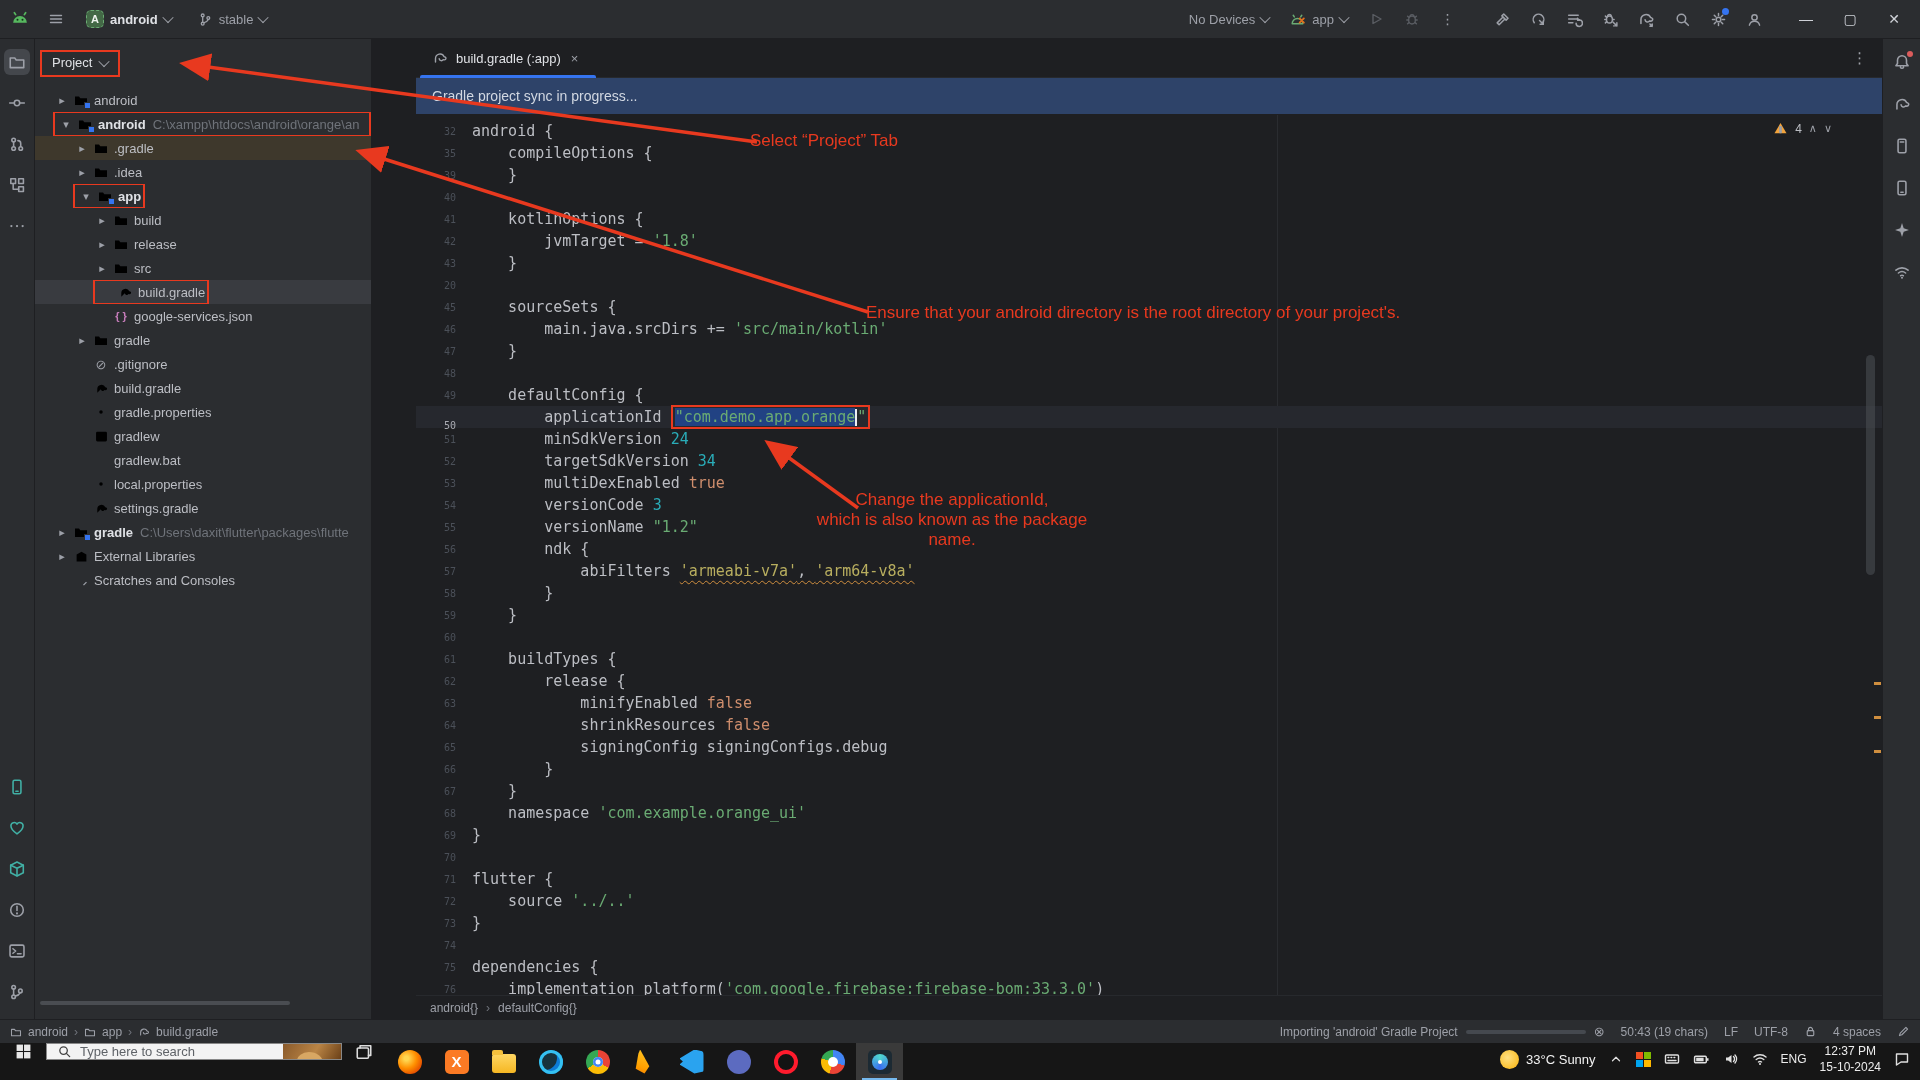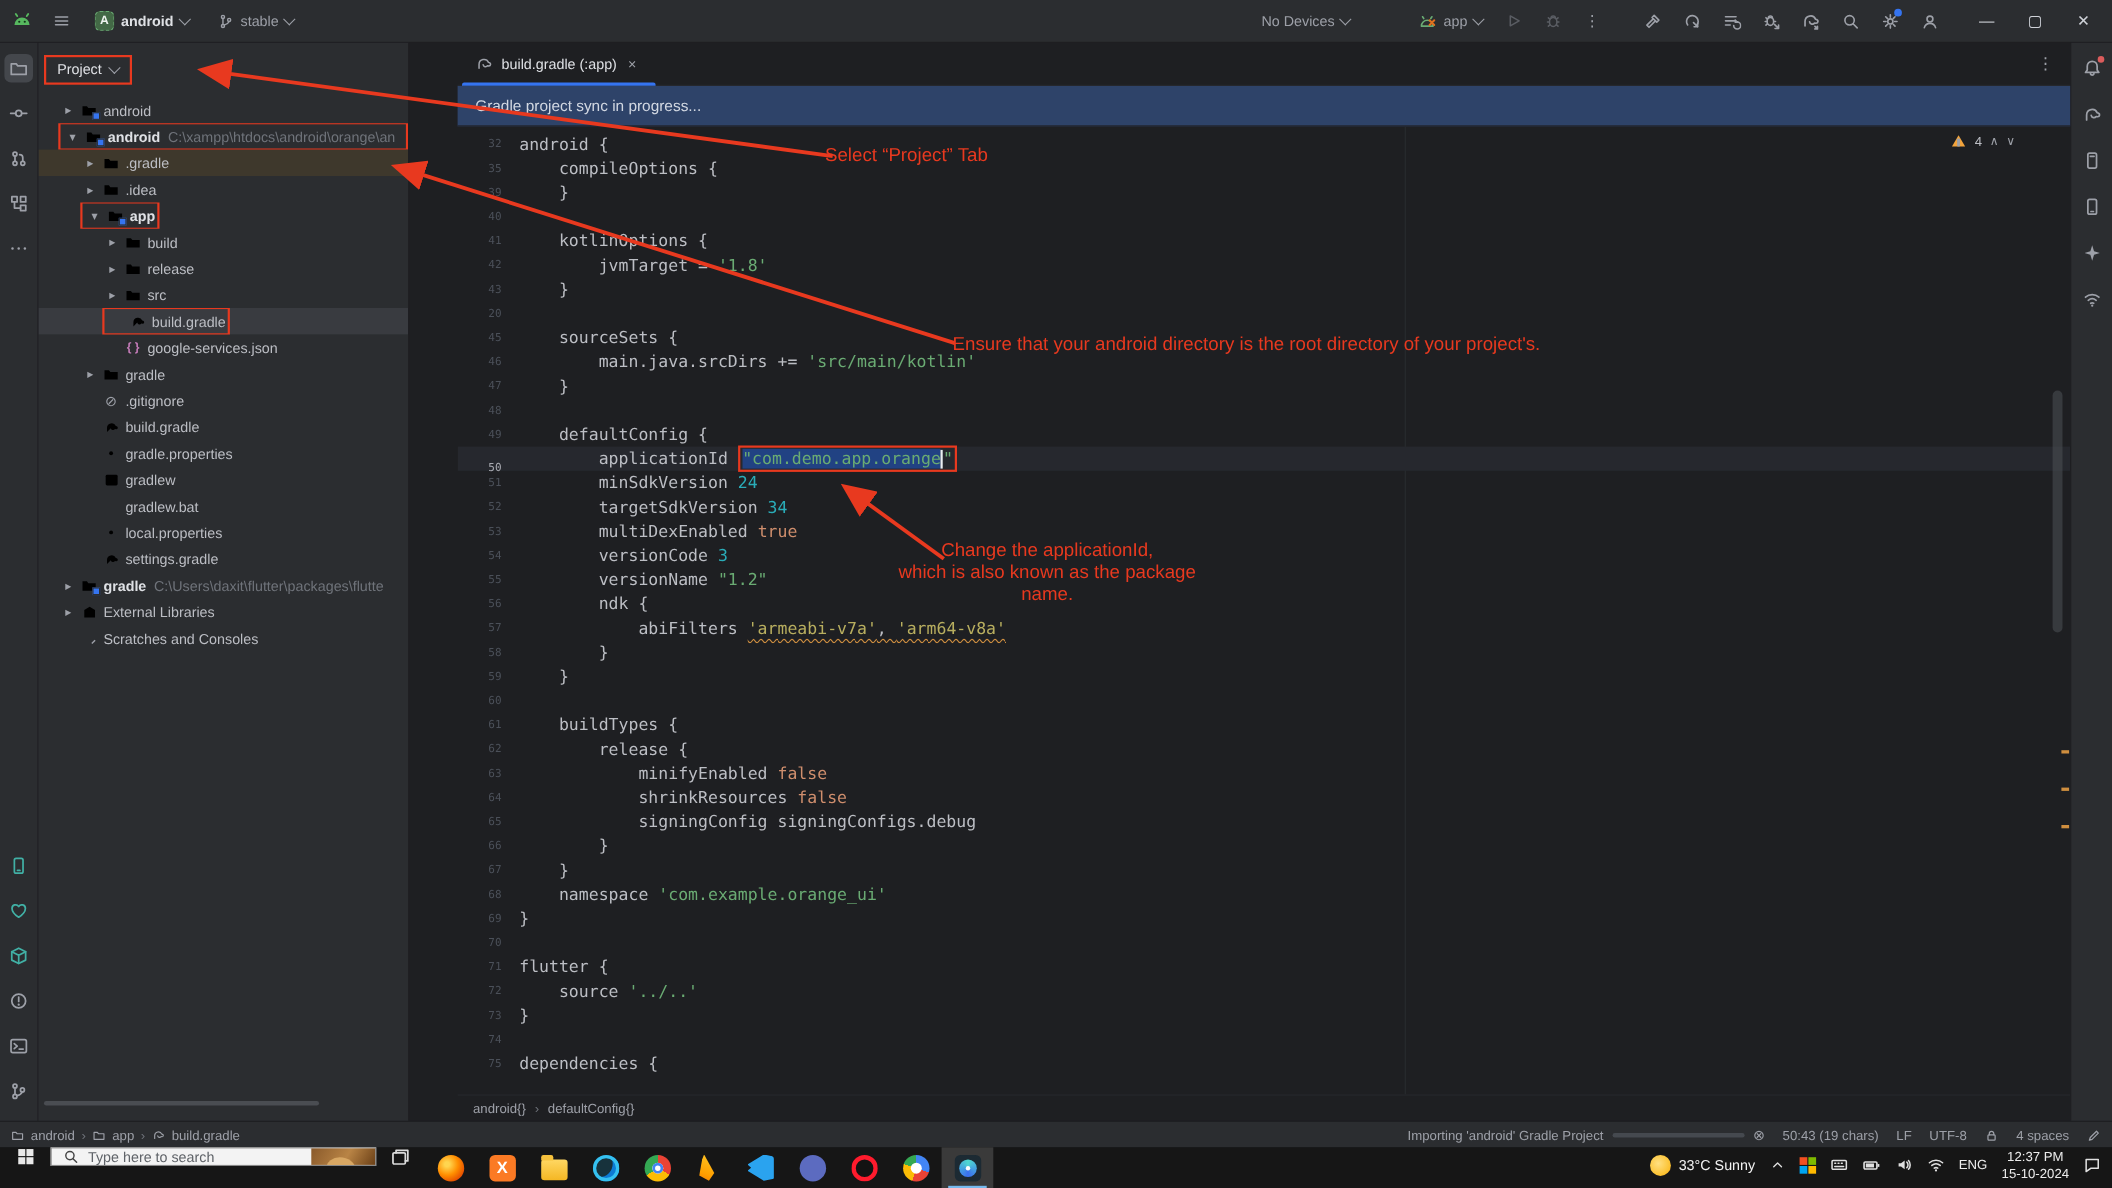--- a/index.html
+++ b/index.html
@@ -3,21 +3,21 @@
 <meta charset="utf-8">
 <style>
   *{margin:0;padding:0;box-sizing:border-box;}
   html,body{background:#000;}
   #window{position:relative;width:1920px;height:1080px;background:#1e1f22;font-family:"Liberation Sans",sans-serif;color:#bcbec4;overflow:hidden;-webkit-font-smoothing:antialiased;}
   svg{display:block;}
   .ic{display:inline-flex;align-items:center;justify-content:center;}
   .ic svg{stroke:#9da0a8;fill:none;stroke-width:1.4;stroke-linecap:round;stroke-linejoin:round;}
   
   #header{position:absolute;left:0;top:0;width:1920px;height:39px;background:#2b2d30;border-bottom:1px solid #1e1f22;display:flex;align-items:center;}
-  .hbtn{display:flex;align-items:center;gap:6px;padding:4px 8px;border-radius:6px;font-size:13px;color:#dfe1e5;margin-left:42px;}
+  .hbtn{display:flex;align-items:center;gap:6px;padding:4px 8px;border-radius:6px;font-size:13px;color:#dfe1e5;}
   .chip{width:18px;height:18px;border-radius:5px;background:#436946;border:1px dashed #6aab73;color:#eef3ee;font-size:11px;font-weight:bold;display:flex;align-items:center;justify-content:center;}
   .dim{color:#9da0a8;}
   .chev{width:8px;height:8px;border-right:1.6px solid #9da0a8;border-bottom:1.6px solid #9da0a8;transform:rotate(45deg) translate(-1px,-1px);}
   #header-right{margin-left:auto;display:flex;align-items:center;gap:4px;padding-right:6px;}
   .toolic{width:32px;height:30px;border-radius:6px;display:flex;align-items:center;justify-content:center;position:relative;}
   .toolic.disabled svg{stroke:#5a5d63;}
   .bluedot{position:absolute;top:4px;right:5px;width:7px;height:7px;border-radius:50%;background:#3574f0;}
   .winbtn{width:40px;height:30px;display:flex;align-items:center;justify-content:center;color:#cfd2d8;font-size:14px;}
   
   #stripe-left{position:absolute;left:0;top:39px;width:35px;height:980px;background:#2b2d30;border-right:1px solid #1e1f22;display:flex;flex-direction:column;align-items:center;padding-top:10px;gap:15px;}
@@ -70,21 +70,21 @@
   #wrap-guide{position:absolute;left:861px;top:0;bottom:0;width:1px;background:#2a2c30;}
   #inspect-widget{position:absolute;right:48px;top:6px;display:flex;align-items:center;gap:7px;font-size:12px;color:#bcbec4;}
   #inspect-widget .chevs{color:#9da0a8;font-size:11px;letter-spacing:2px;}
   #vscroll-thumb{position:absolute;right:7px;top:240px;width:9px;height:220px;background:#4d5055;border-radius:5px;opacity:.55;}
   .stripe-mark{position:absolute;right:1px;width:7px;height:3px;background:#cf8e3f;}
   #breadcrumbs{height:24px;flex:0 0 24px;display:flex;align-items:center;gap:8px;padding-left:14px;font-size:12px;color:#9da0a8;border-top:1px solid #27292d;}
   .bc-sep{color:#6f737a;}
   
   #statusbar{position:absolute;left:0;top:1019px;width:1920px;height:24px;background:#2b2d30;border-top:1px solid #1e1f22;display:flex;align-items:center;font-size:12px;color:#9da0a8;padding:0 10px;}
   #sb-left{display:flex;align-items:center;gap:6px;}
-  #sb-right{margin-left:auto;display:flex;align-items:flex-end;gap:16px;}
+  #sb-right{margin-left:auto;display:flex;align-items:center;gap:16px;}
   #sb-progress{display:flex;align-items:center;gap:8px;}
   #sb-track{width:120px;height:4px;border-radius:2px;background:#45494f;overflow:hidden;}
   #sb-fill{height:100%;background:#3574f0;border-radius:2px;}
   .sb-x{color:#9da0a8;font-size:13px;}
   
   #taskbar{position:absolute;left:0;top:1043px;width:1920px;height:37px;background:#161616;display:flex;align-items:flex-start;color:#e8e8e8;}
   #start{width:46px;display:flex;align-items:center;justify-content:center;}
   #searchbox{width:296px;background:#f3f3f3;display:flex;align-items:center;gap:8px;padding-left:10px;position:relative;border:1px solid #888;}
   #searchbox .ph{color:#5f6368;font-size:13px;}
   #search-img{position:absolute;right:0;top:0;width:58px;height:100%;background:linear-gradient(120deg,#8a5a2b,#b98445 55%,#6b4017);overflow:hidden;}
@@ -808,20 +808,24 @@
             <span class="ctext"><span class="c-d">}</span></span>
           </div>
           <div class="cline">
             <span class="lnum">74</span>
             <span class="ctext"></span>
           </div>
           <div class="cline">
             <span class="lnum">75</span>
             <span class="ctext"><span class="c-d">dependencies {</span></span>
           </div>
+          <div class="cline">
+            <span class="lnum">76</span>
+            <span class="ctext"><span class="c-d">    implementation platform(</span><span class="c-s">'com.google.firebase:firebase-bom:33.3.0'</span><span class="c-d">)</span></span>
+          </div>
         </div>
       <div id="inspect-widget">
         <span class="ic">
             <svg width="15" height="15" viewBox="0 0 16 16">
               <path d="M8 2.2 14.4 13H1.6z" fill="#f2a33c" stroke="none"></path>
               <rect x="7.3" y="6" width="1.4" height="4" fill="#1e1f22"></rect>
               <rect x="7.3" y="10.9" width="1.4" height="1.4" fill="#1e1f22"></rect>
             </svg>
           </span>
         <span>4</span>

